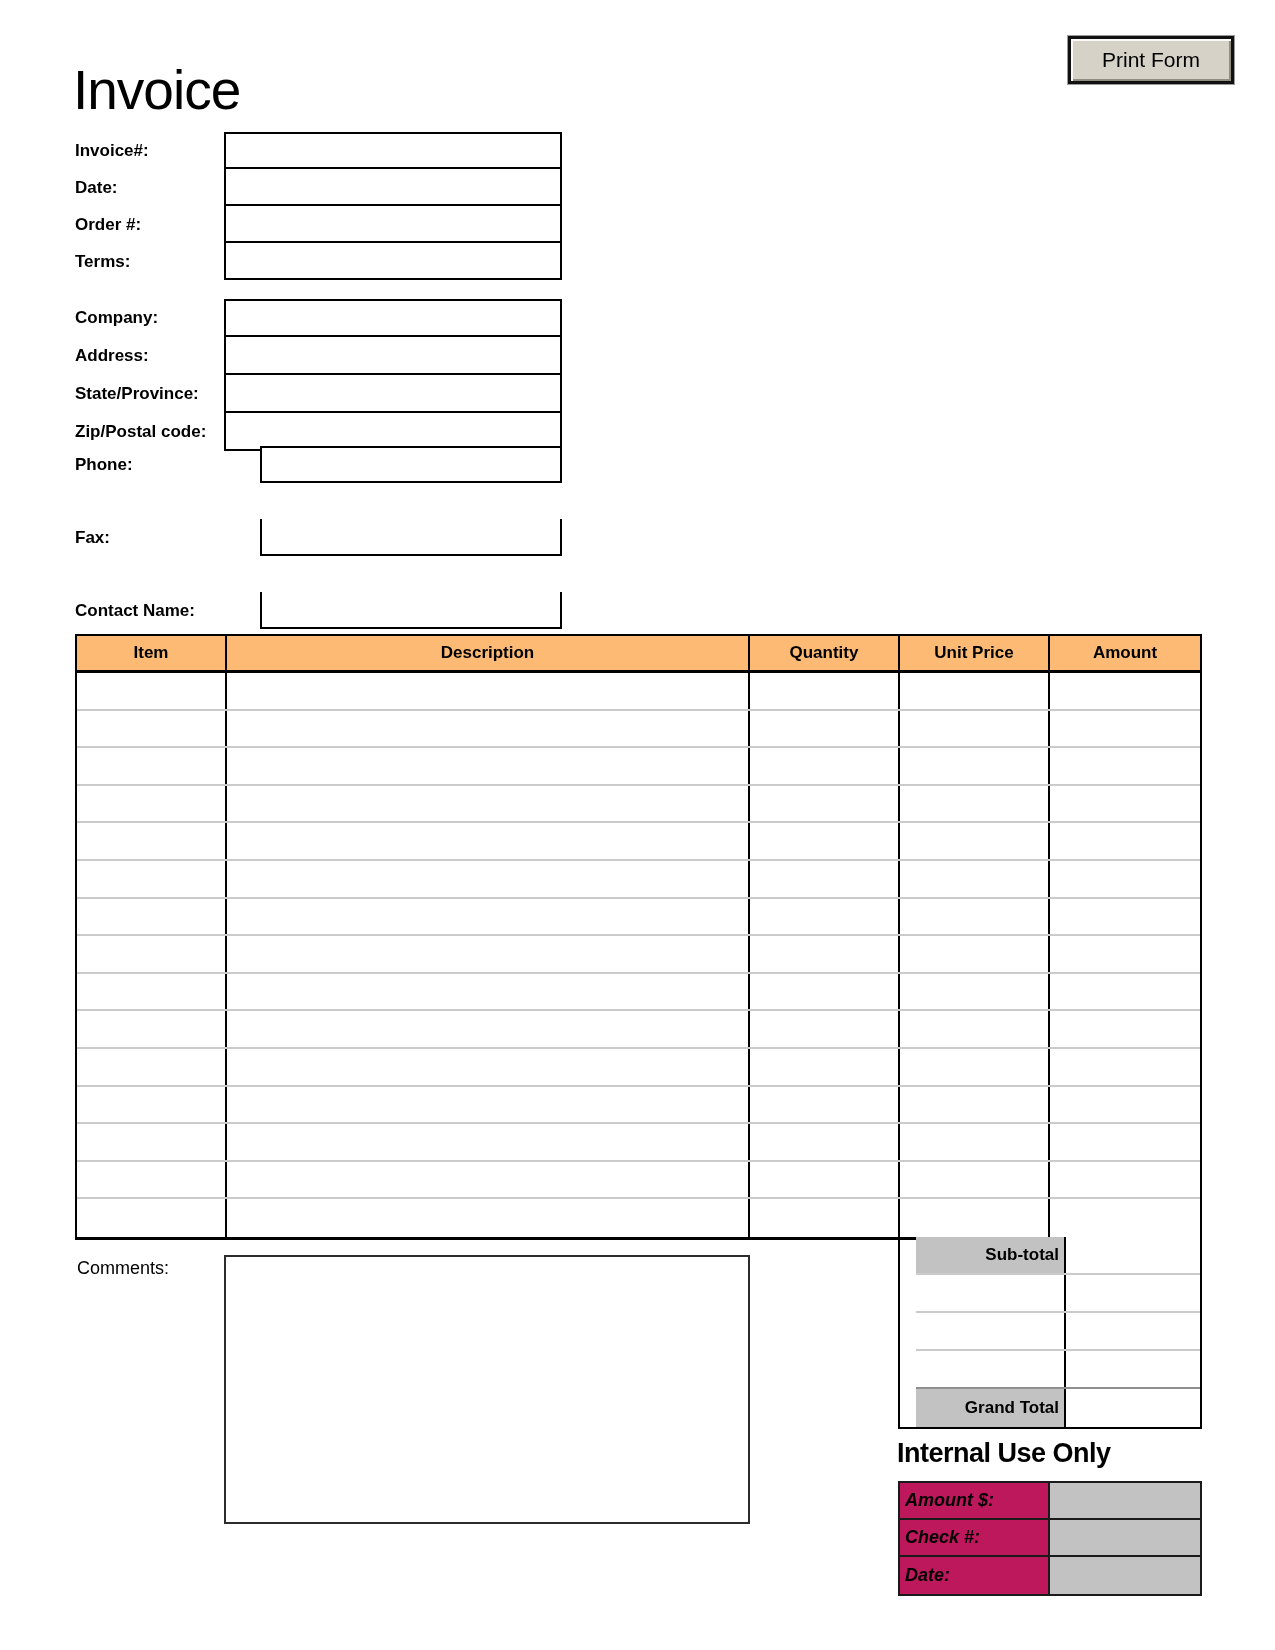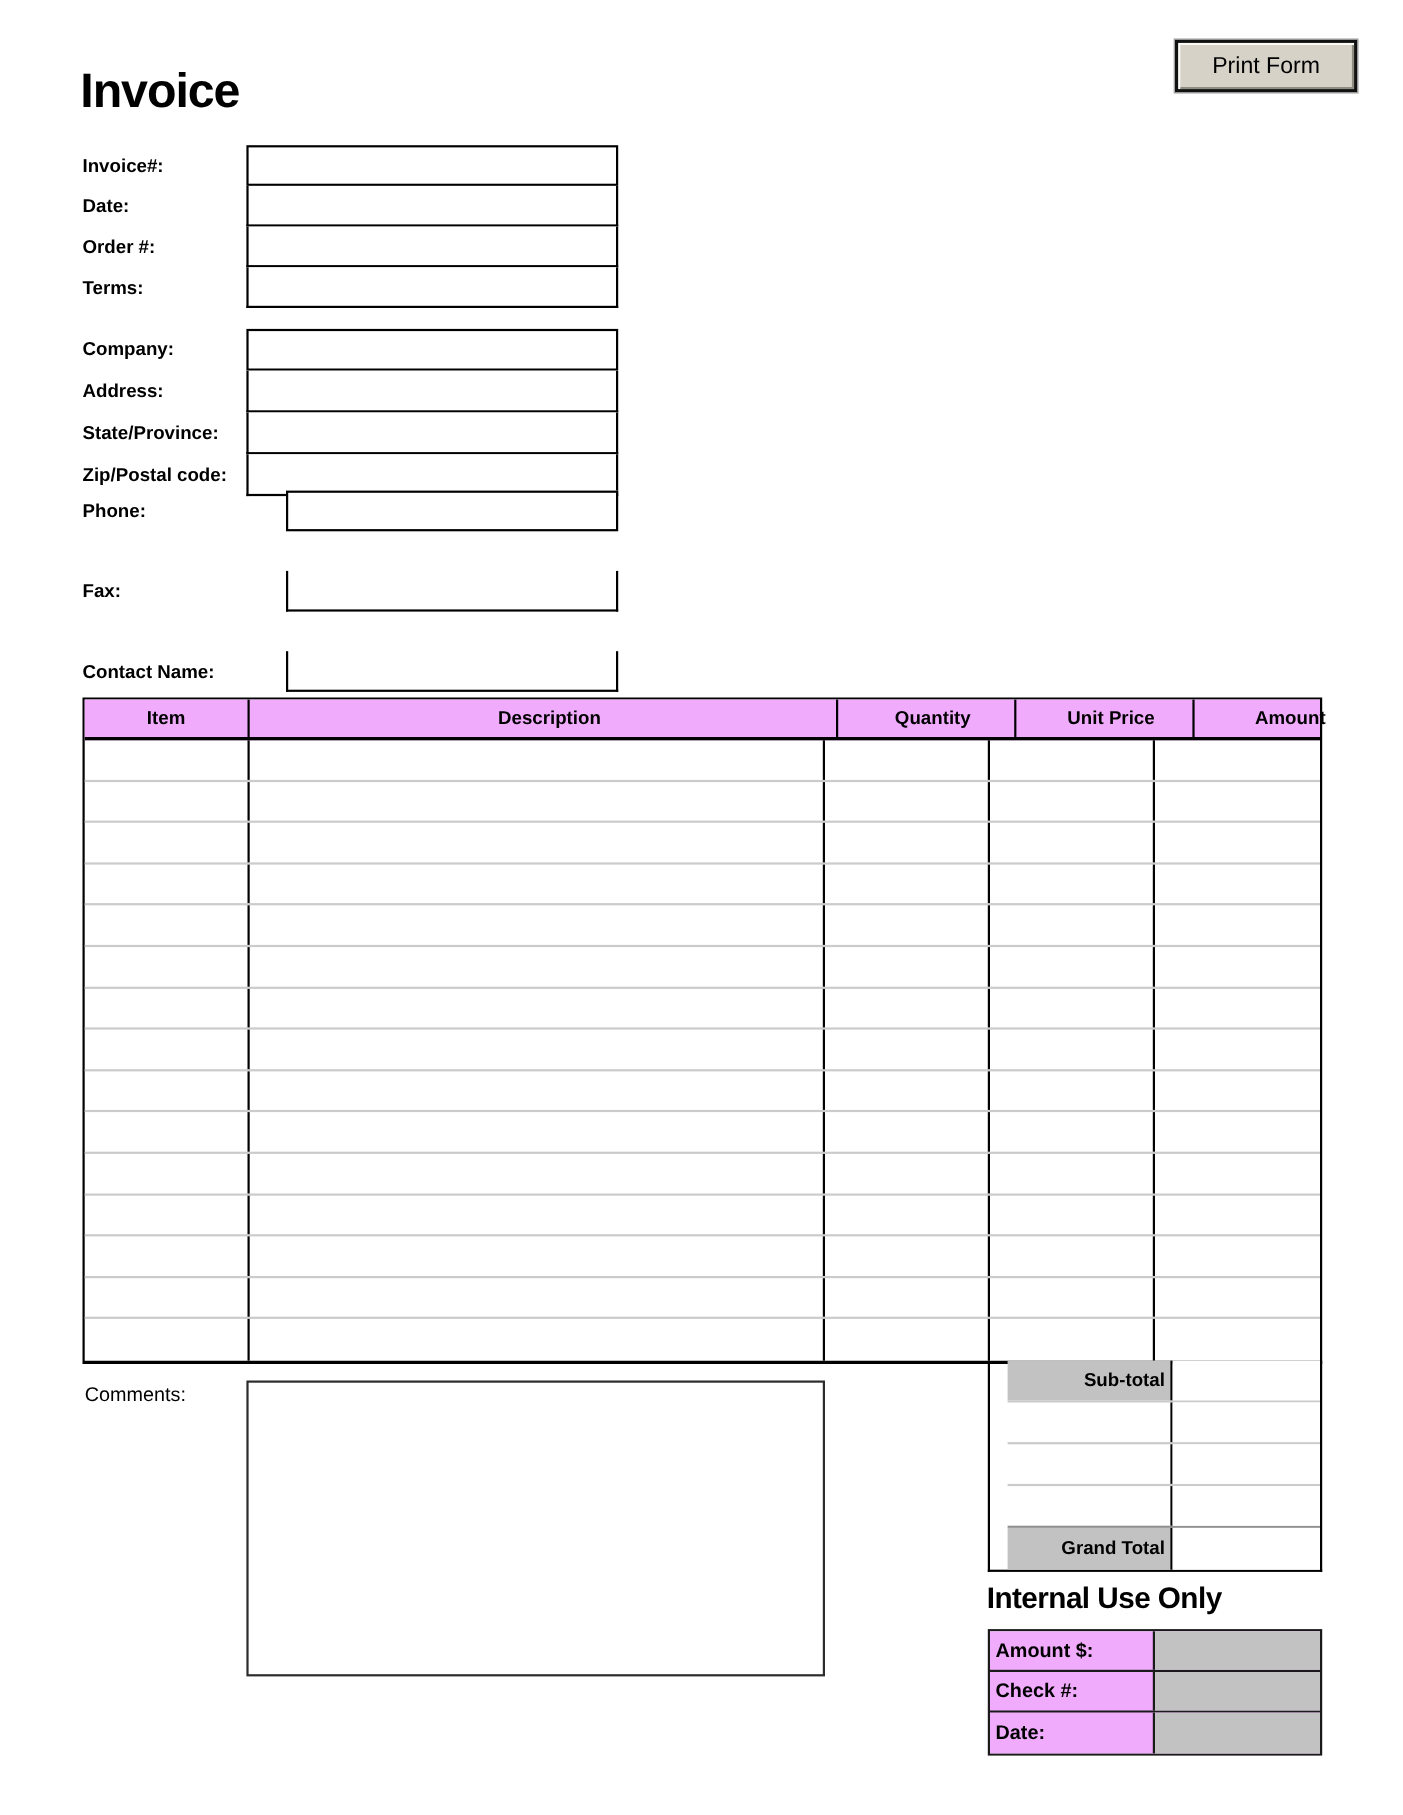--- a/index.html
+++ b/index.html
@@ -12,39 +12,39 @@
     position:absolute;left:1068px;top:36px;width:166px;height:48px;
     background:#d6d2c8;border:3px solid #111;outline:1px solid #9a9a9a;
     box-shadow:inset 2px 2px 0 #fbfaf7, inset -2px -2px 0 #8f8c82;
     display:flex;align-items:center;justify-content:center;
     font-size:21px;color:#000;cursor:pointer;
   }
 
   
   .title{
     position:absolute;left:73px;top:58px;
-    font-size:44px;font-weight:bold;letter-spacing:-1px;
+    font-size:55px;font-weight:normal;letter-spacing:-1px;
   }
 
   
   .fgroup{position:absolute;left:75px;width:487px;display:grid;grid-template-columns:149px 1fr;}
   .fgroup.g1{top:132px;grid-auto-rows:37px;}
   .fgroup.g2{top:299px;grid-auto-rows:38px;}
   .fgroup.g3{top:446px;grid-auto-rows:37px;gap:36px;}
   .flabel{display:flex;align-items:center;font-weight:bold;font-size:17px;}
   .fbox{background:#fff;border-left:2px solid #000;border-right:2px solid #000;border-bottom:2px solid #000;}
   .fbox.first{border-top:2px solid #000;}
 
   
   .items-table{
     position:absolute;left:75px;top:634px;width:1127px;
     border:2px solid #000;border-bottom:3px solid #000;background:#fff;
   }
   .thead{display:grid;grid-template-columns:150px 523px 150px 150px 150px;height:37px;
-    background:#f0abfc;border-bottom:3px solid #000;gap:12px;}
+    background:#fdba74;border-bottom:3px solid #000;}
   .th{display:flex;align-items:center;justify-content:center;
     font-weight:bold;font-size:17px;border-right:2px solid #000;}
   .th:last-child{border-right:none;}
   .trow{display:grid;grid-template-columns:150px 523px 150px 150px 150px;height:37.6px;
     border-bottom:2px solid #cbcbcb;}
   .tbody .trow:last-child{border-bottom:none;}
   .td{border-right:2px solid #000;}
   .td:last-child{border-right:none;}
 
   
@@ -59,21 +59,21 @@
   .tvalue{background:#fff;}
 
   
   .comments-label{position:absolute;left:77px;top:1258px;font-weight:normal;font-size:18px;}
   .comments-box{position:absolute;left:224px;top:1255px;width:526px;height:269px;
     background:#fff;border:2px solid #2c2c2c;}
 
   
   .internal-heading{position:absolute;left:897px;top:1438px;font-weight:bold;font-size:27px;letter-spacing:-0.5px;}
   .internal-table{position:absolute;left:898px;top:1481px;width:304px;border:2px solid #1a1a1a;}
-  .internal-row{display:grid;grid-template-columns:150px 1fr;height:37px;border-bottom:2px solid #1a1a1a;background:#f0abfc;}
+  .internal-row{display:grid;grid-template-columns:150px 1fr;height:37px;border-bottom:2px solid #1a1a1a;background:#be185d;font-style:italic;}
   .internal-row:last-child{border-bottom:none;}
   .ilabel{display:flex;align-items:center;padding-left:5px;font-weight:bold;font-size:18px;border-right:2px solid #1a1a1a;}
   .ivalue{background:#c2c2c2;}
 </style>
 </head>
 <body>
 
 <div class="page">
 
   <button class="print-btn">Print Form</button>

